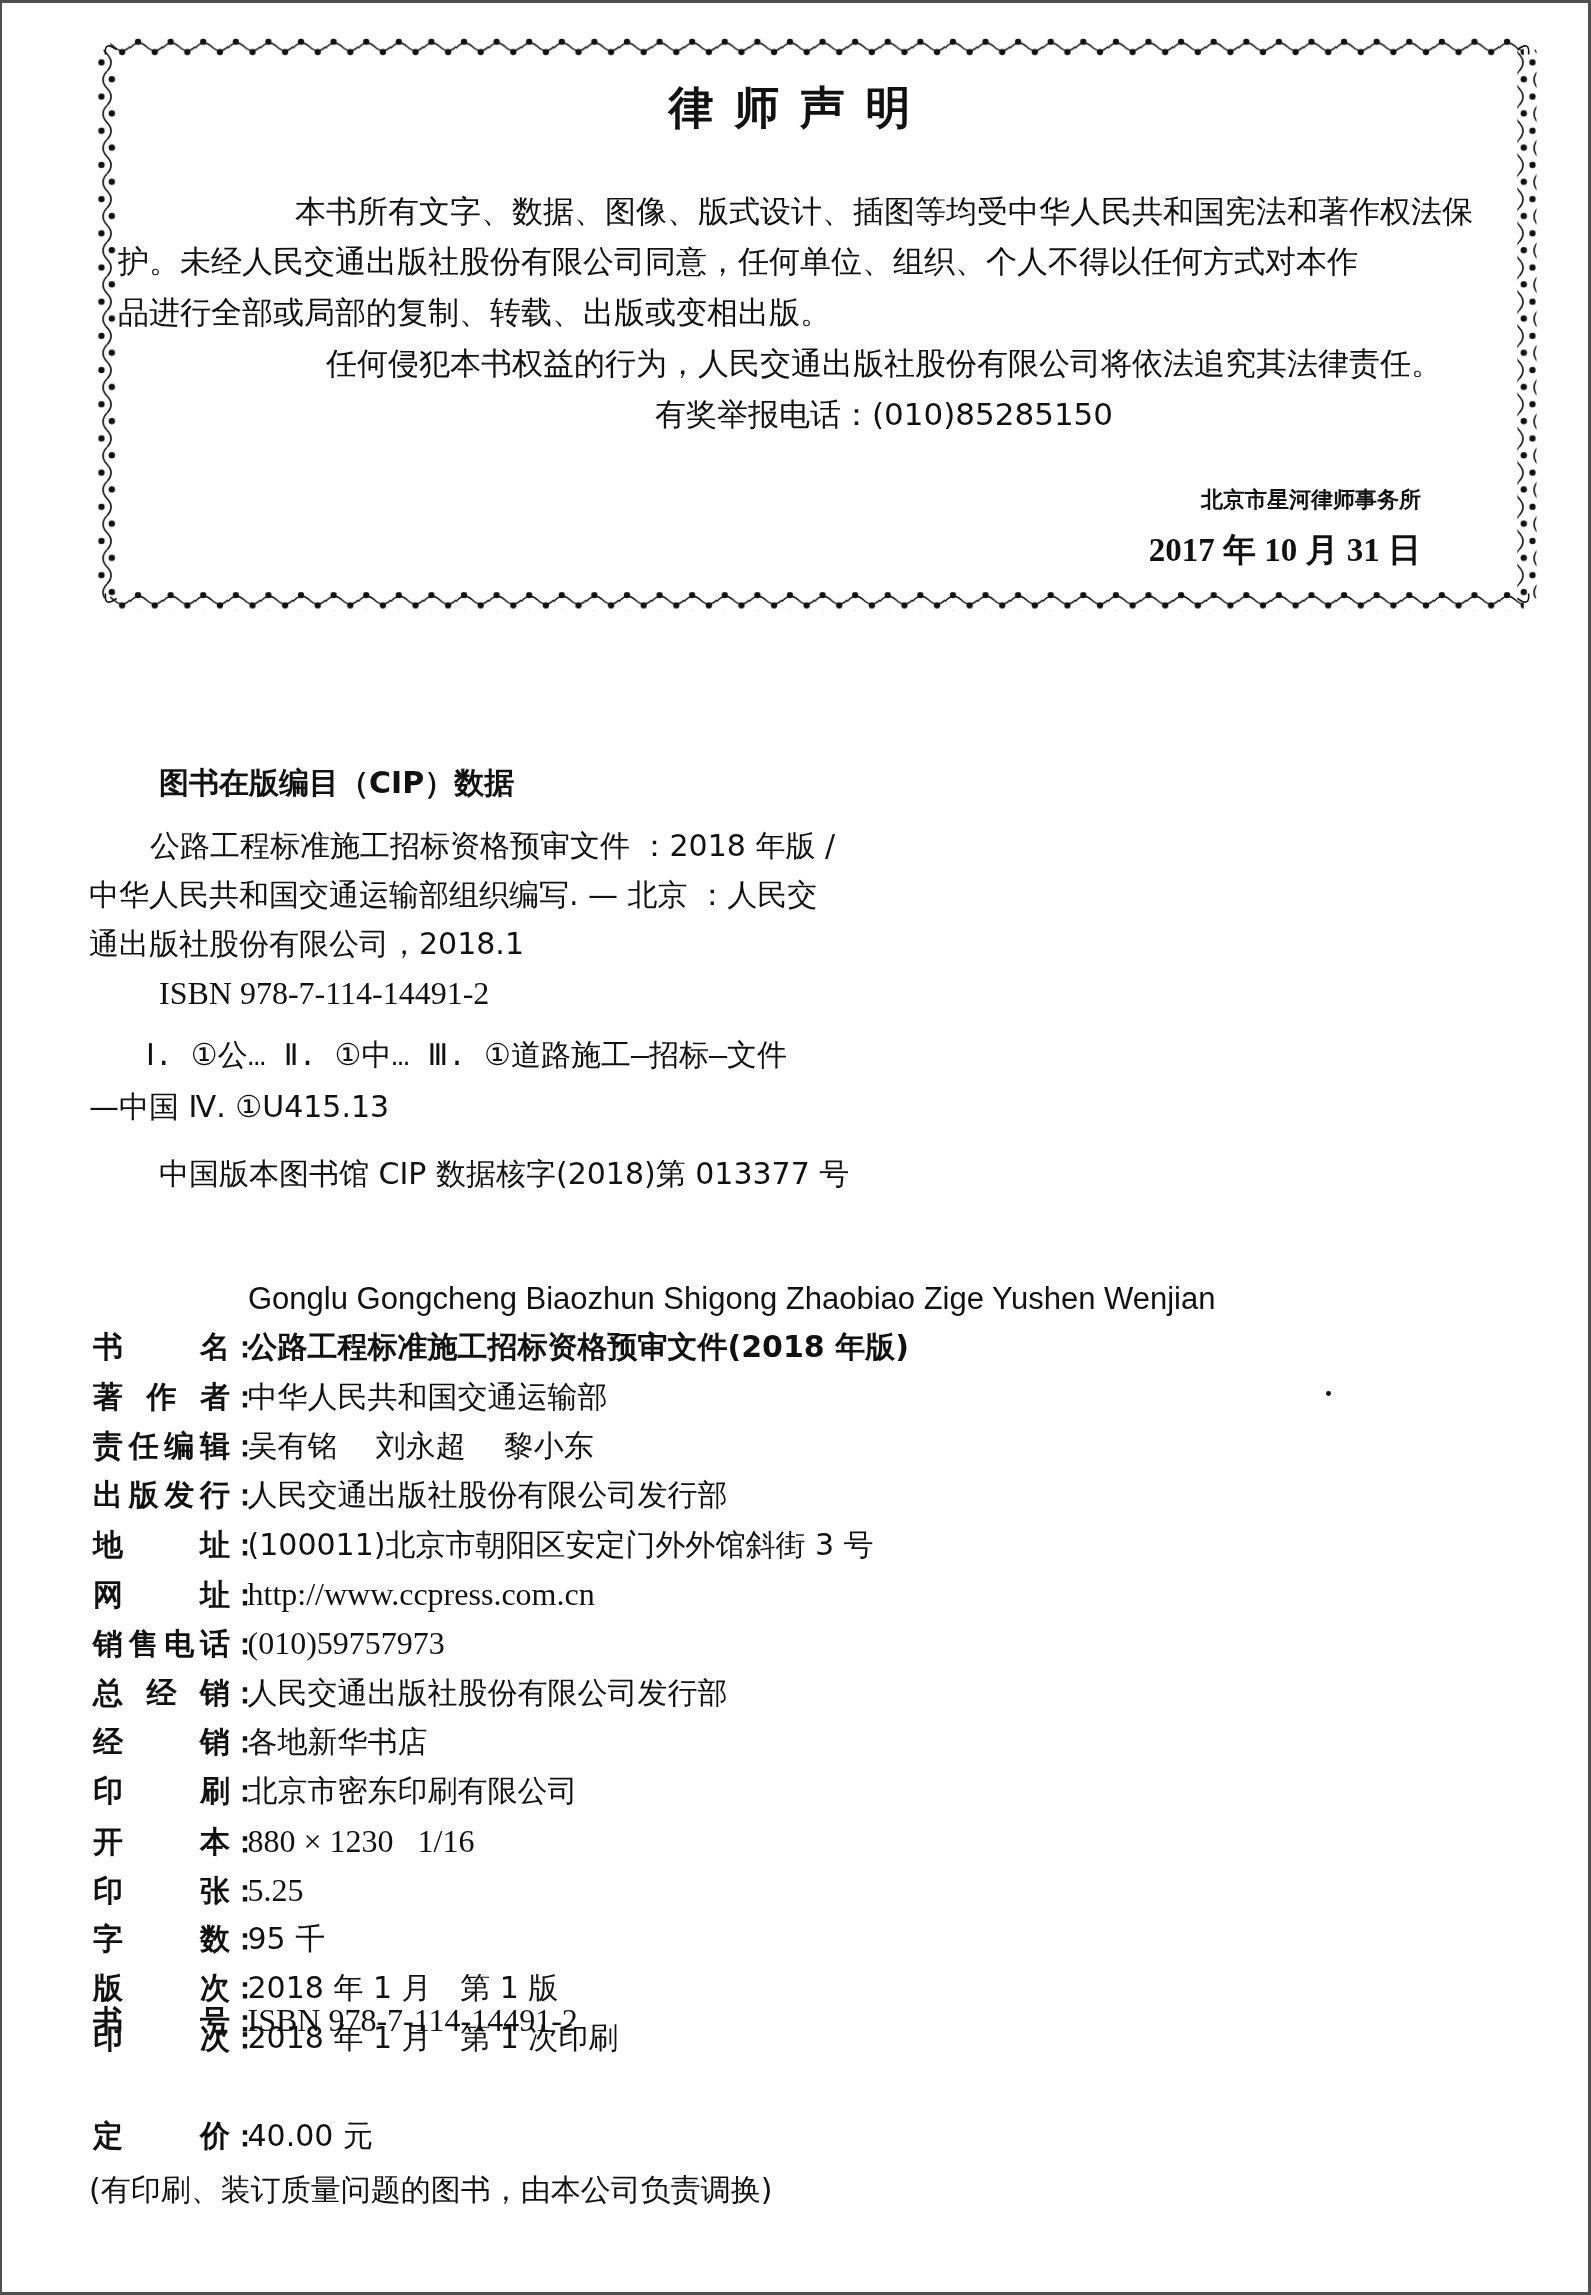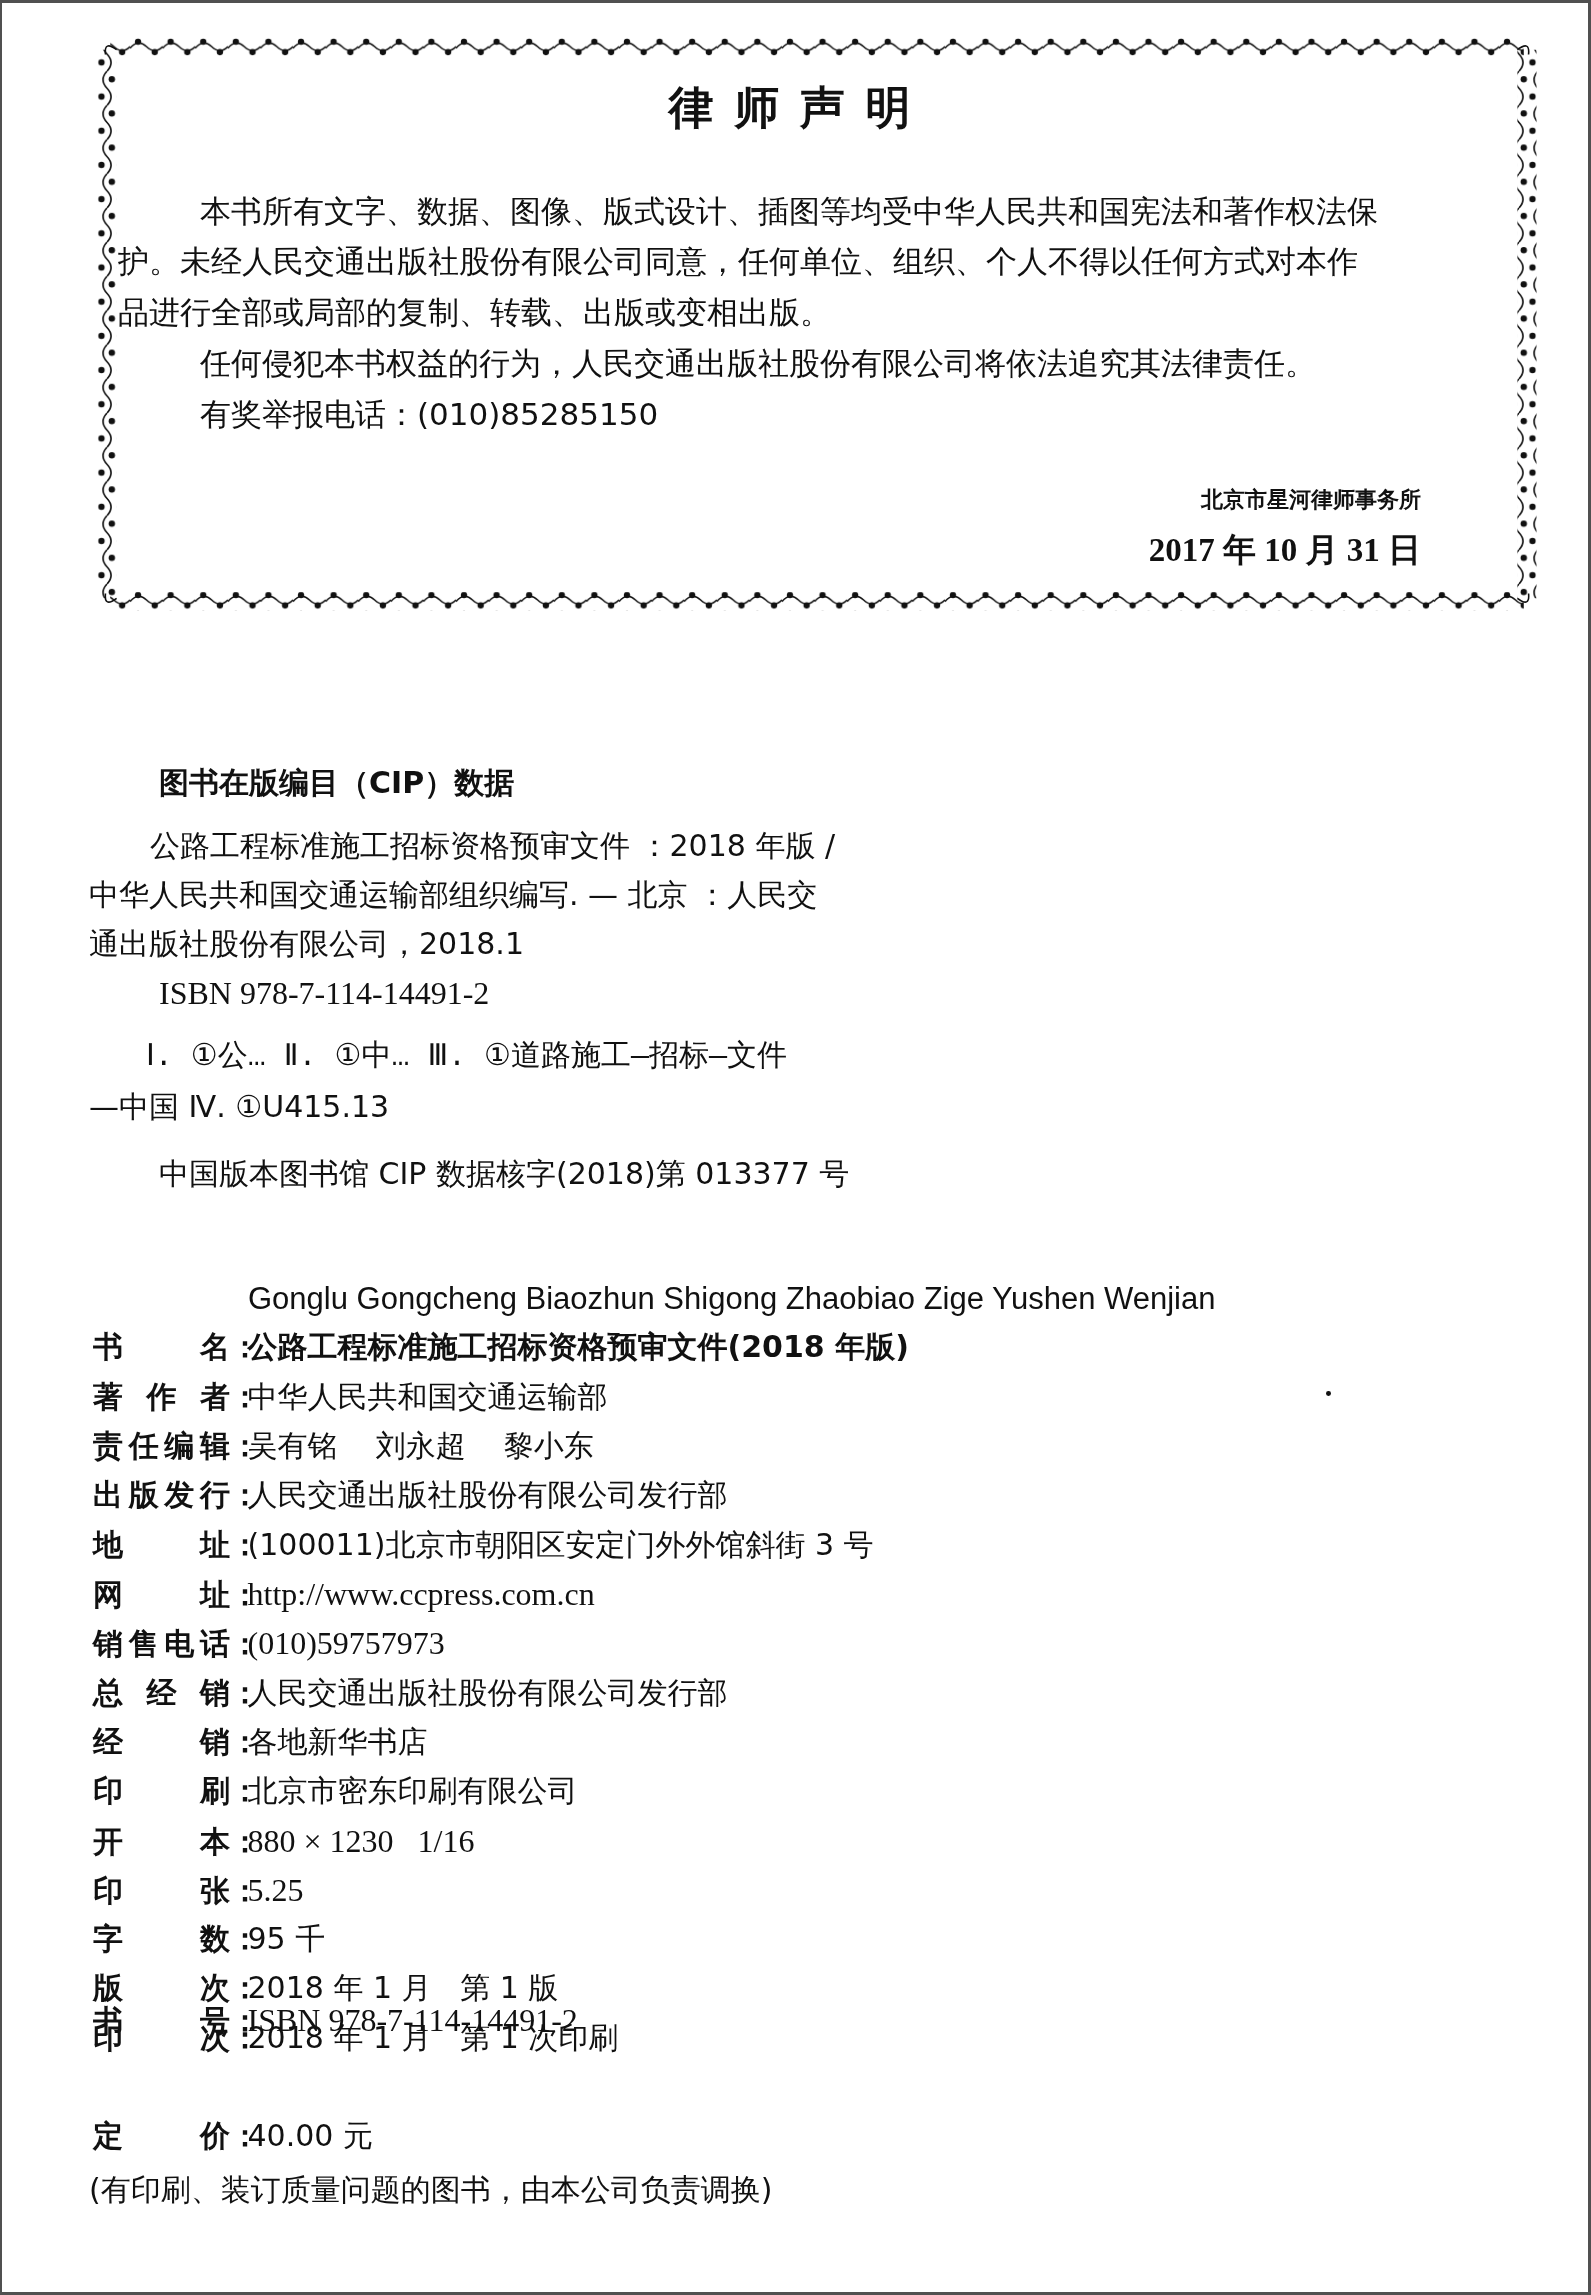--- a/index.html
+++ b/index.html
@@ -5,21 +5,21 @@
   html, body { margin:0; padding:0; background:#ffffff; }
   body { width:1591px; height:2295px; position:relative; overflow:hidden;
          font-family: "DejaVu Sans", "Liberation Sans", sans-serif; color:#111; }
   .page-frame { position:absolute; left:0; top:0; width:1591px; height:2295px;
                 box-sizing:border-box; border:3.2px solid #505050; border-left-width:2.4px; }
   .decor-border { position:absolute; left:97px; top:37px; width:1440px; height:574px; }
   .statement-title { position:absolute; left:0; width:1579px; top:80px; text-align:center;
                      font-size:45px; font-weight:bold; letter-spacing:20.7px; line-height:56px;
                      font-family: "DejaVu Sans", sans-serif; padding-left:20.7px; box-sizing:border-box; }
   .stmt { position:absolute; left:118px; width:1384px; font-size:31px; line-height:50px; white-space:nowrap; }
-  .stmt.indent { left:200px; }
+  .stmt.indent { left:192px;text-align:center; }
   .sig { position:absolute; right:170px; font-size:22px; font-weight:bold; line-height:45px;
          font-family:"DejaVu Sans", sans-serif; text-align:right; white-space:nowrap; }
   .sig.date { font-family:"Liberation Serif", serif; font-size:33px; }
   .cip-heading { position:absolute; left:159px; top:760px; font-size:30px; font-weight:bold; line-height:45px; }
   .cip-line { position:absolute; font-size:30px; line-height:45px; white-space:nowrap;
               font-family:"DejaVu Sans", sans-serif; }
   .pinyin { position:absolute; left:248px; top:1281px; font-family:Liberation Sans, sans-serif;
             font-size:31px; line-height:35px; white-space:nowrap; }
   .info-row { position:absolute; left:93px; height:48px; font-size:30px; line-height:48px; white-space:nowrap; }
   .info-label { display:inline-block; width:137px; font-weight:bold; text-align-last:justify; text-align:justify; }

